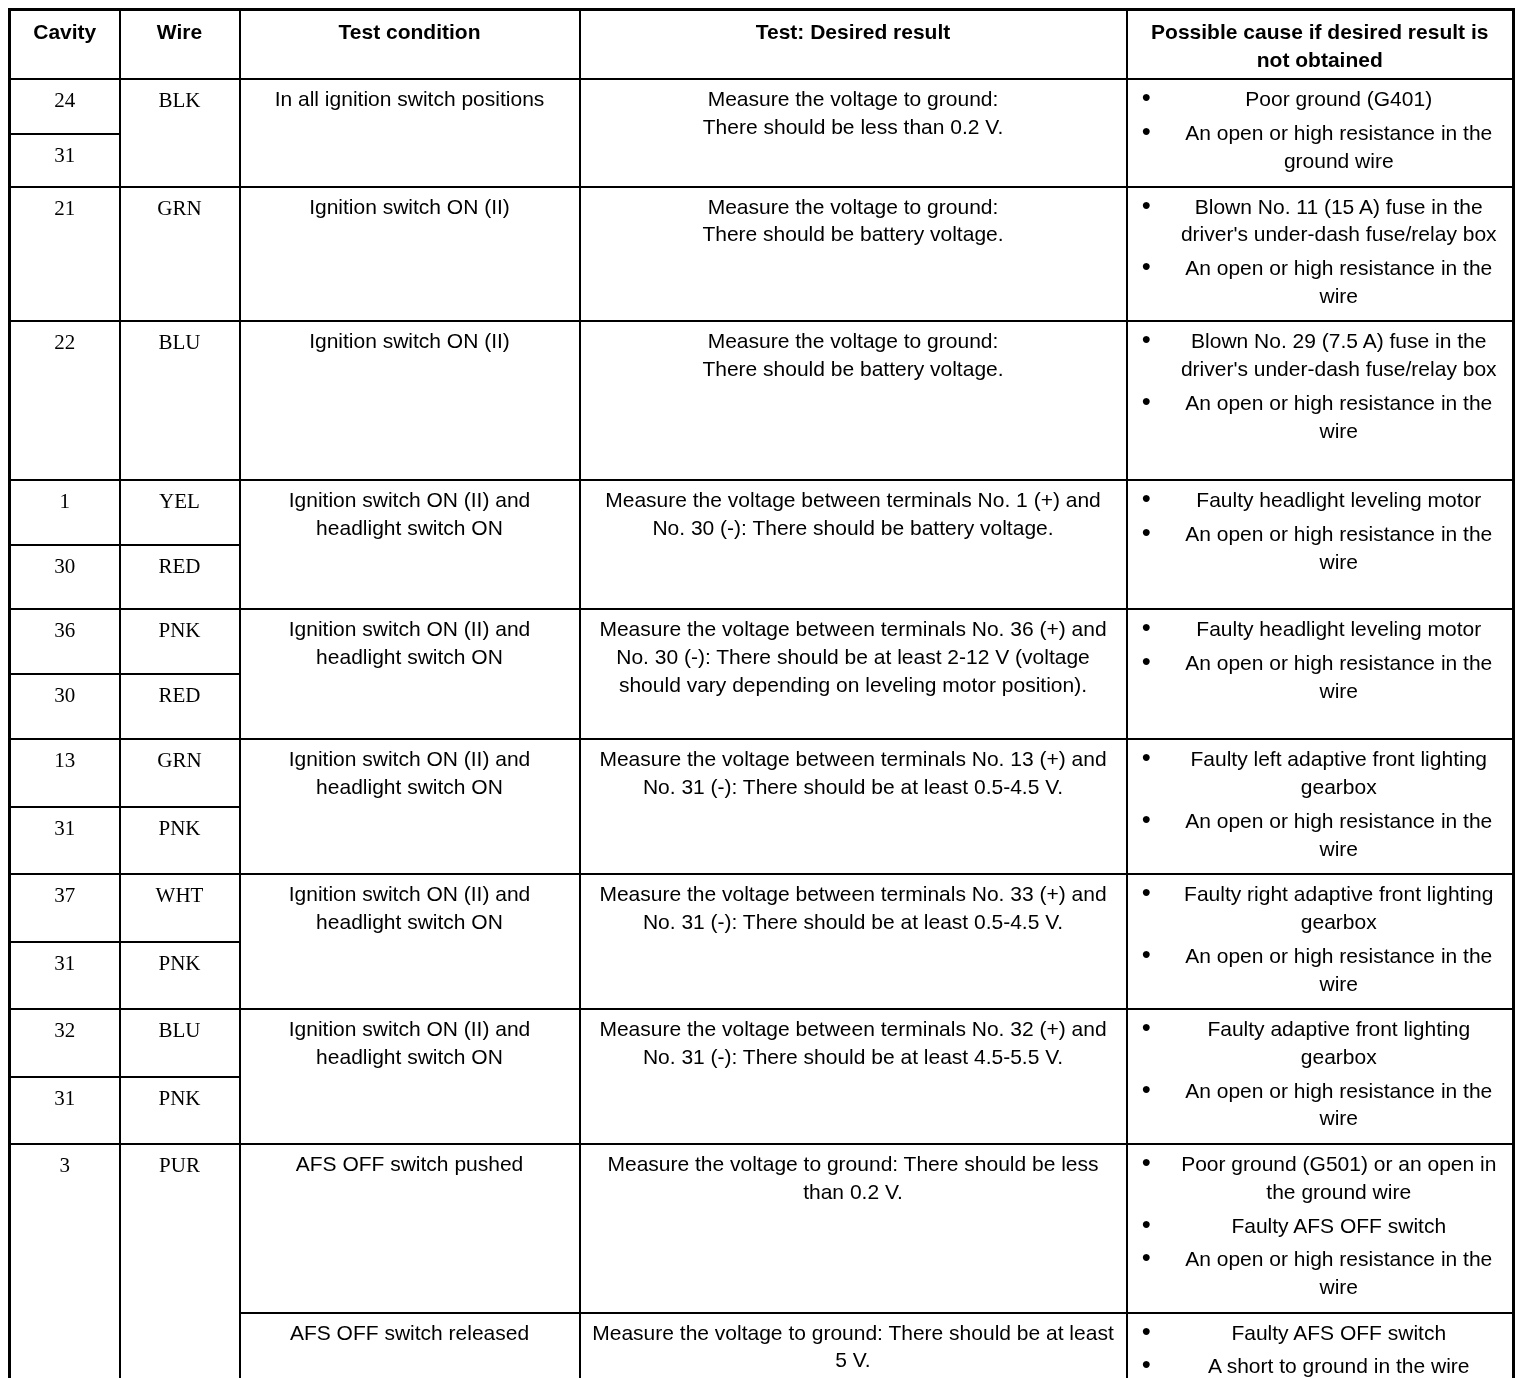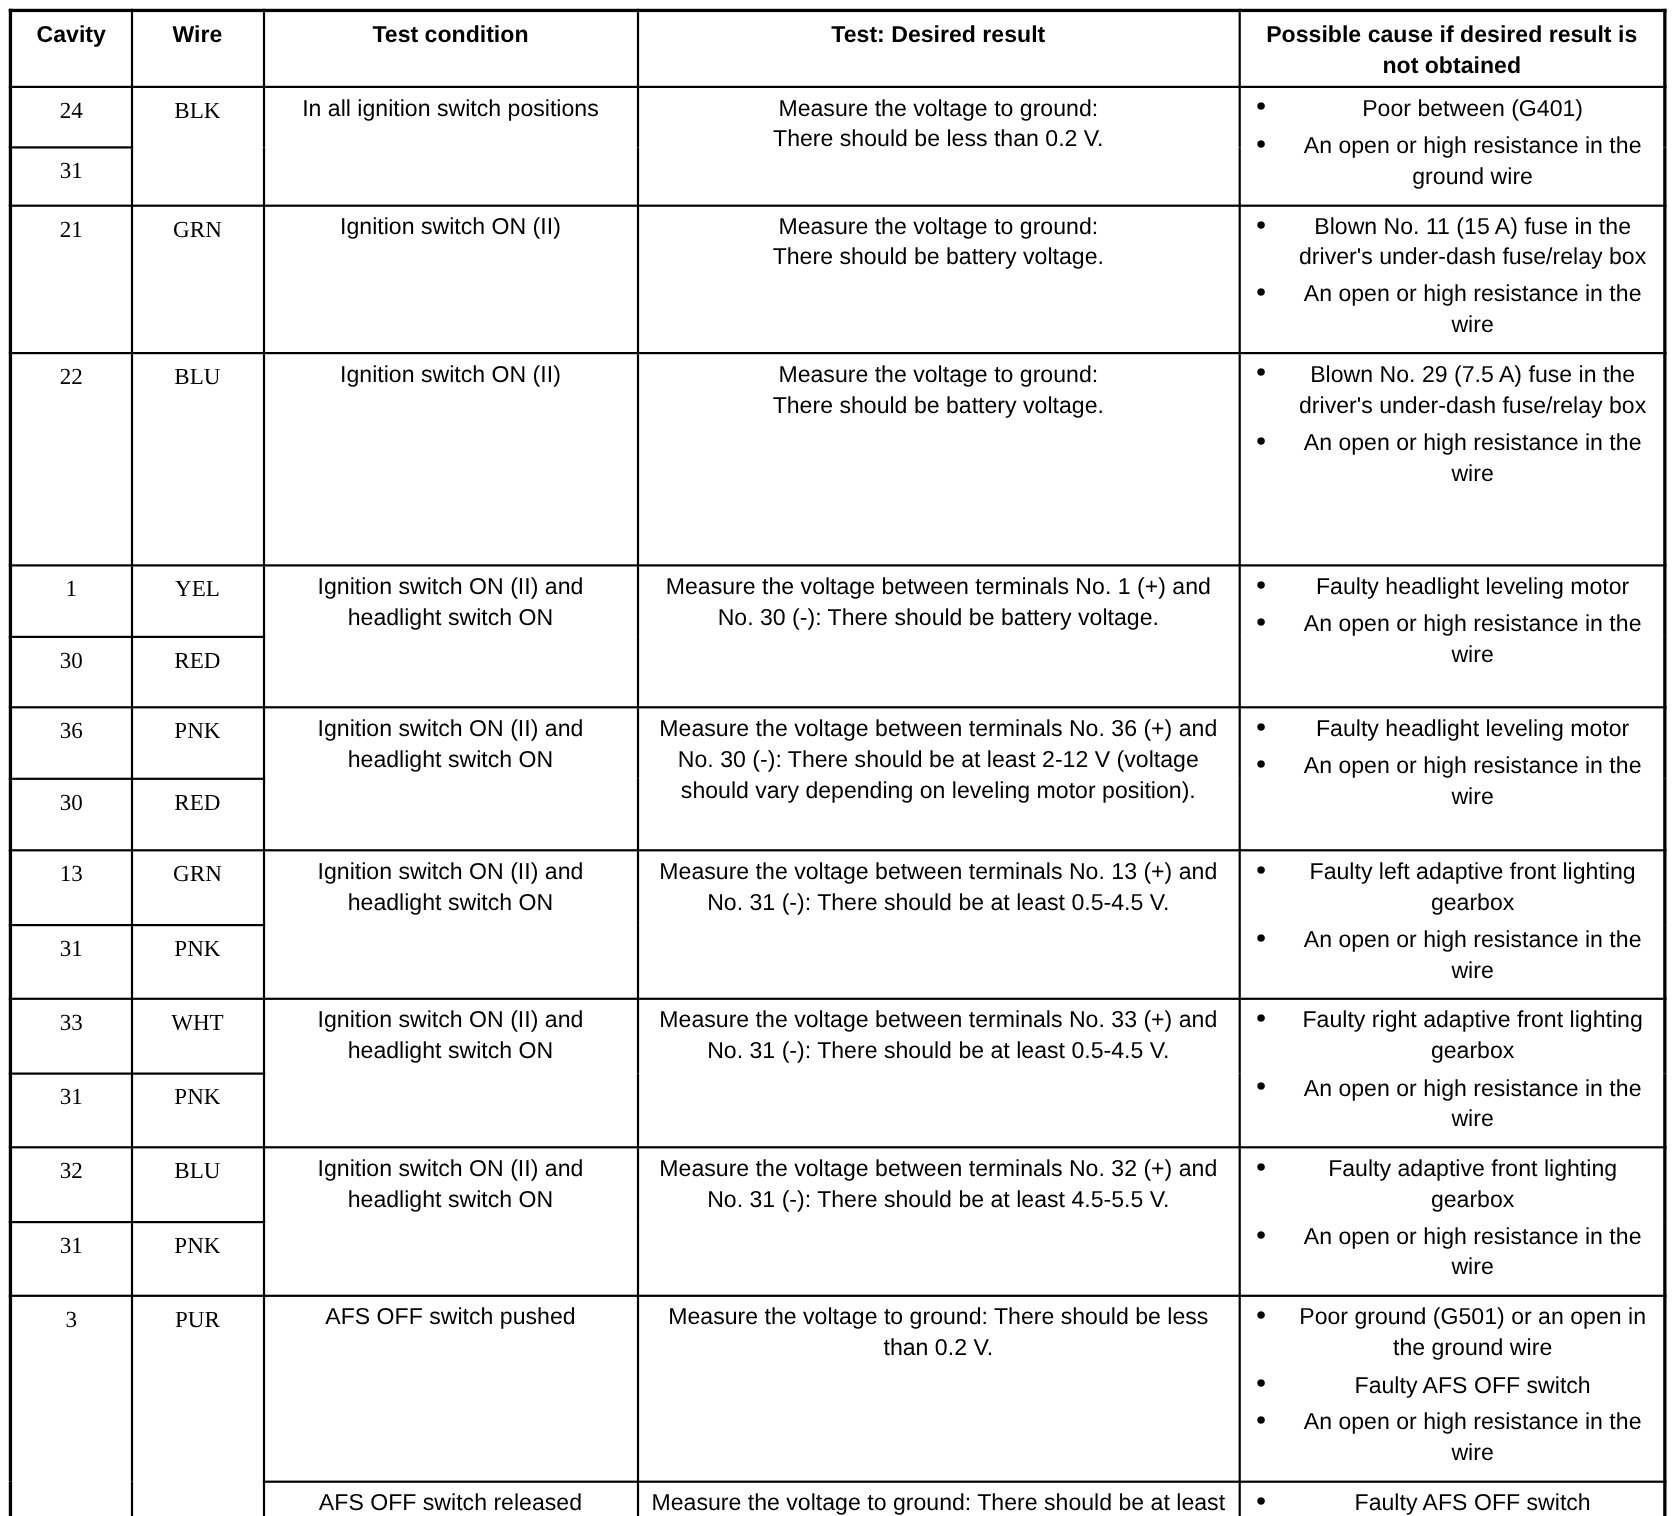--- a/index.html
+++ b/index.html
@@ -80,21 +80,21 @@
   <tbody>
 
     <tr style="height:52px">
       <td class="c">24</td>
       <td class="c" rowspan="2">BLK</td>
       <td class="t" rowspan="2">In all ignition switch positions</td>
       <td class="t res" rowspan="2">Measure the voltage to ground:
 There should be less than 0.2 V.</td>
       <td class="t" rowspan="2">
         <ul class="causes">
-          <li>Poor between (G401)</li>
+          <li>Poor ground (G401)</li>
           <li>An open or high resistance in the ground wire</li>
         </ul>
       </td>
     </tr>
     <tr style="height:50px">
       <td class="c">31</td>
     </tr>
 
     <tr style="height:120px">
       <td class="c">21</td>
@@ -103,21 +103,21 @@
       <td class="t res">Measure the voltage to ground:
 There should be battery voltage.</td>
       <td class="t">
         <ul class="causes">
           <li>Blown No. 11 (15 A) fuse in the driver's under-dash fuse/relay box</li>
           <li>An open or high resistance in the wire</li>
         </ul>
       </td>
     </tr>
 
-    <tr style="height:193px">
+    <tr style="height:159px">
       <td class="c">22</td>
       <td class="c">BLU</td>
       <td class="t">Ignition switch ON (II)</td>
       <td class="t res">Measure the voltage to ground:
 There should be battery voltage.</td>
       <td class="t">
         <ul class="causes">
           <li>Blown No. 29 (7.5 A) fuse in the driver's under-dash fuse/relay box</li>
           <li>An open or high resistance in the wire</li>
         </ul>
@@ -169,21 +169,21 @@
           <li>An open or high resistance in the wire</li>
         </ul>
       </td>
     </tr>
     <tr style="height:64px">
       <td class="c">31</td>
       <td class="c">PNK</td>
     </tr>
 
     <tr style="height:65px">
-      <td class="c">33</td>
+      <td class="c">37</td>
       <td class="c">WHT</td>
       <td class="t" rowspan="2">Ignition switch ON (II) and headlight switch ON</td>
       <td class="t res" rowspan="2">Measure the voltage between terminals No. 33 (+) and No. 31 (-): There should be at least 0.5-4.5 V.</td>
       <td class="t" rowspan="2">
         <ul class="causes">
           <li>Faulty right adaptive front lighting gearbox</li>
           <li>An open or high resistance in the wire</li>
         </ul>
       </td>
     </tr>

